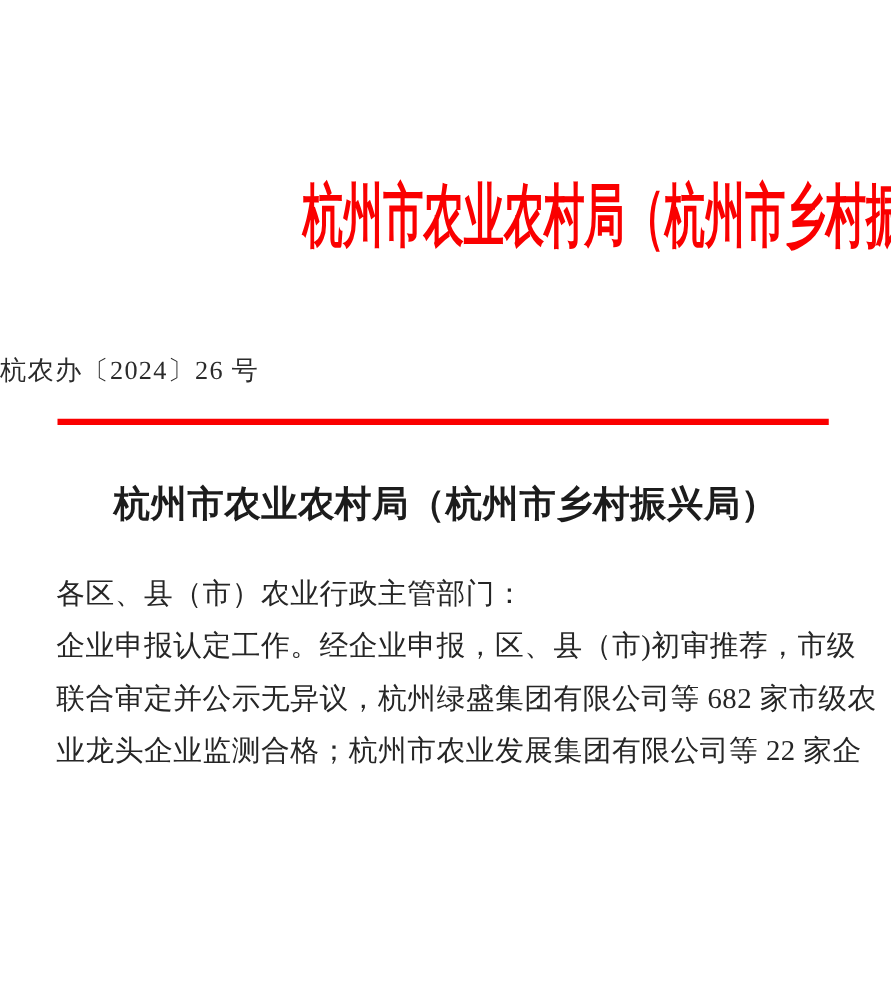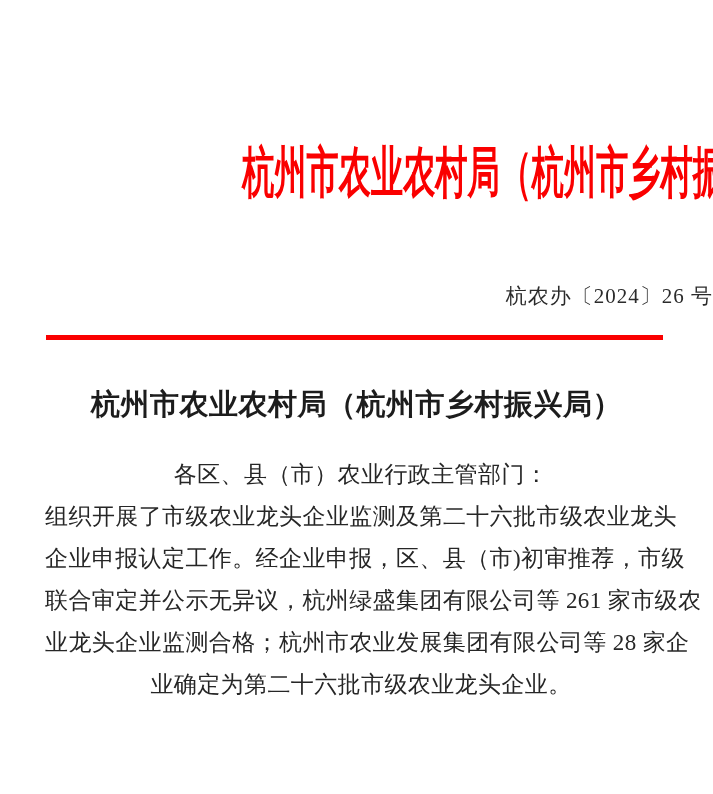--- a/index.html
+++ b/index.html
@@ -32,21 +32,21 @@
     color: #fa0000;
     letter-spacing: 0;
     transform: scaleX(0.585);
     transform-origin: center center;
   }
   
   .doc-number {
     margin-top: 77px;
     height: 27px;
     line-height: 27px;
-    text-align: right;
+    text-align: left;
     font-size: 21px;
     color: #2b2b2b;
     letter-spacing: 1px;
   }
   
   .red-divider {
     margin-top: 25px;
     margin-left: 46px;
     width: 617px;
     height: 5px;
@@ -67,21 +67,20 @@
     margin-top: 28px;
     margin-left: 45px;
     width: 632px;
     font-size: 23px;
     line-height: 42px;
     color: #262626;
     letter-spacing: 0.4px;
   }
   .body-text .line {
     white-space: nowrap;
-    text-align: center;
   }
   .body-text .line.indent {
     text-indent: 2em;
   }
 </style>
 </head>
 <body>
 
 <div class="page">
 
@@ -92,20 +91,18 @@
   <div class="doc-number">杭农办〔2024〕26 号</div>
 
   <div class="red-divider"></div>
 
   <div class="doc-title">
     <div>杭州市农业农村局（杭州市乡村振兴局）</div>
   </div>
 
   <div class="body-text">
     <div class="line">各区、县（市）农业行政主管部门：</div>
-    <div class="line">组织开展了市级农业龙头企业监测及第二十六批市级农业龙头</div>
     <div class="line">企业申报认定工作。经企业申报，区、县（市)初审推荐，市级</div>
-    <div class="line">联合审定并公示无异议，杭州绿盛集团有限公司等 261 家市级农</div>
-    <div class="line">业龙头企业监测合格；杭州市农业发展集团有限公司等 28 家企</div>
-    <div class="line">业确定为第二十六批市级农业龙头企业。</div>
+    <div class="line">联合审定并公示无异议，杭州绿盛集团有限公司等 682 家市级农</div>
+    <div class="line">业龙头企业监测合格；杭州市农业发展集团有限公司等 22 家企</div>
   </div>
 
 </div>
 
 </body></html>

